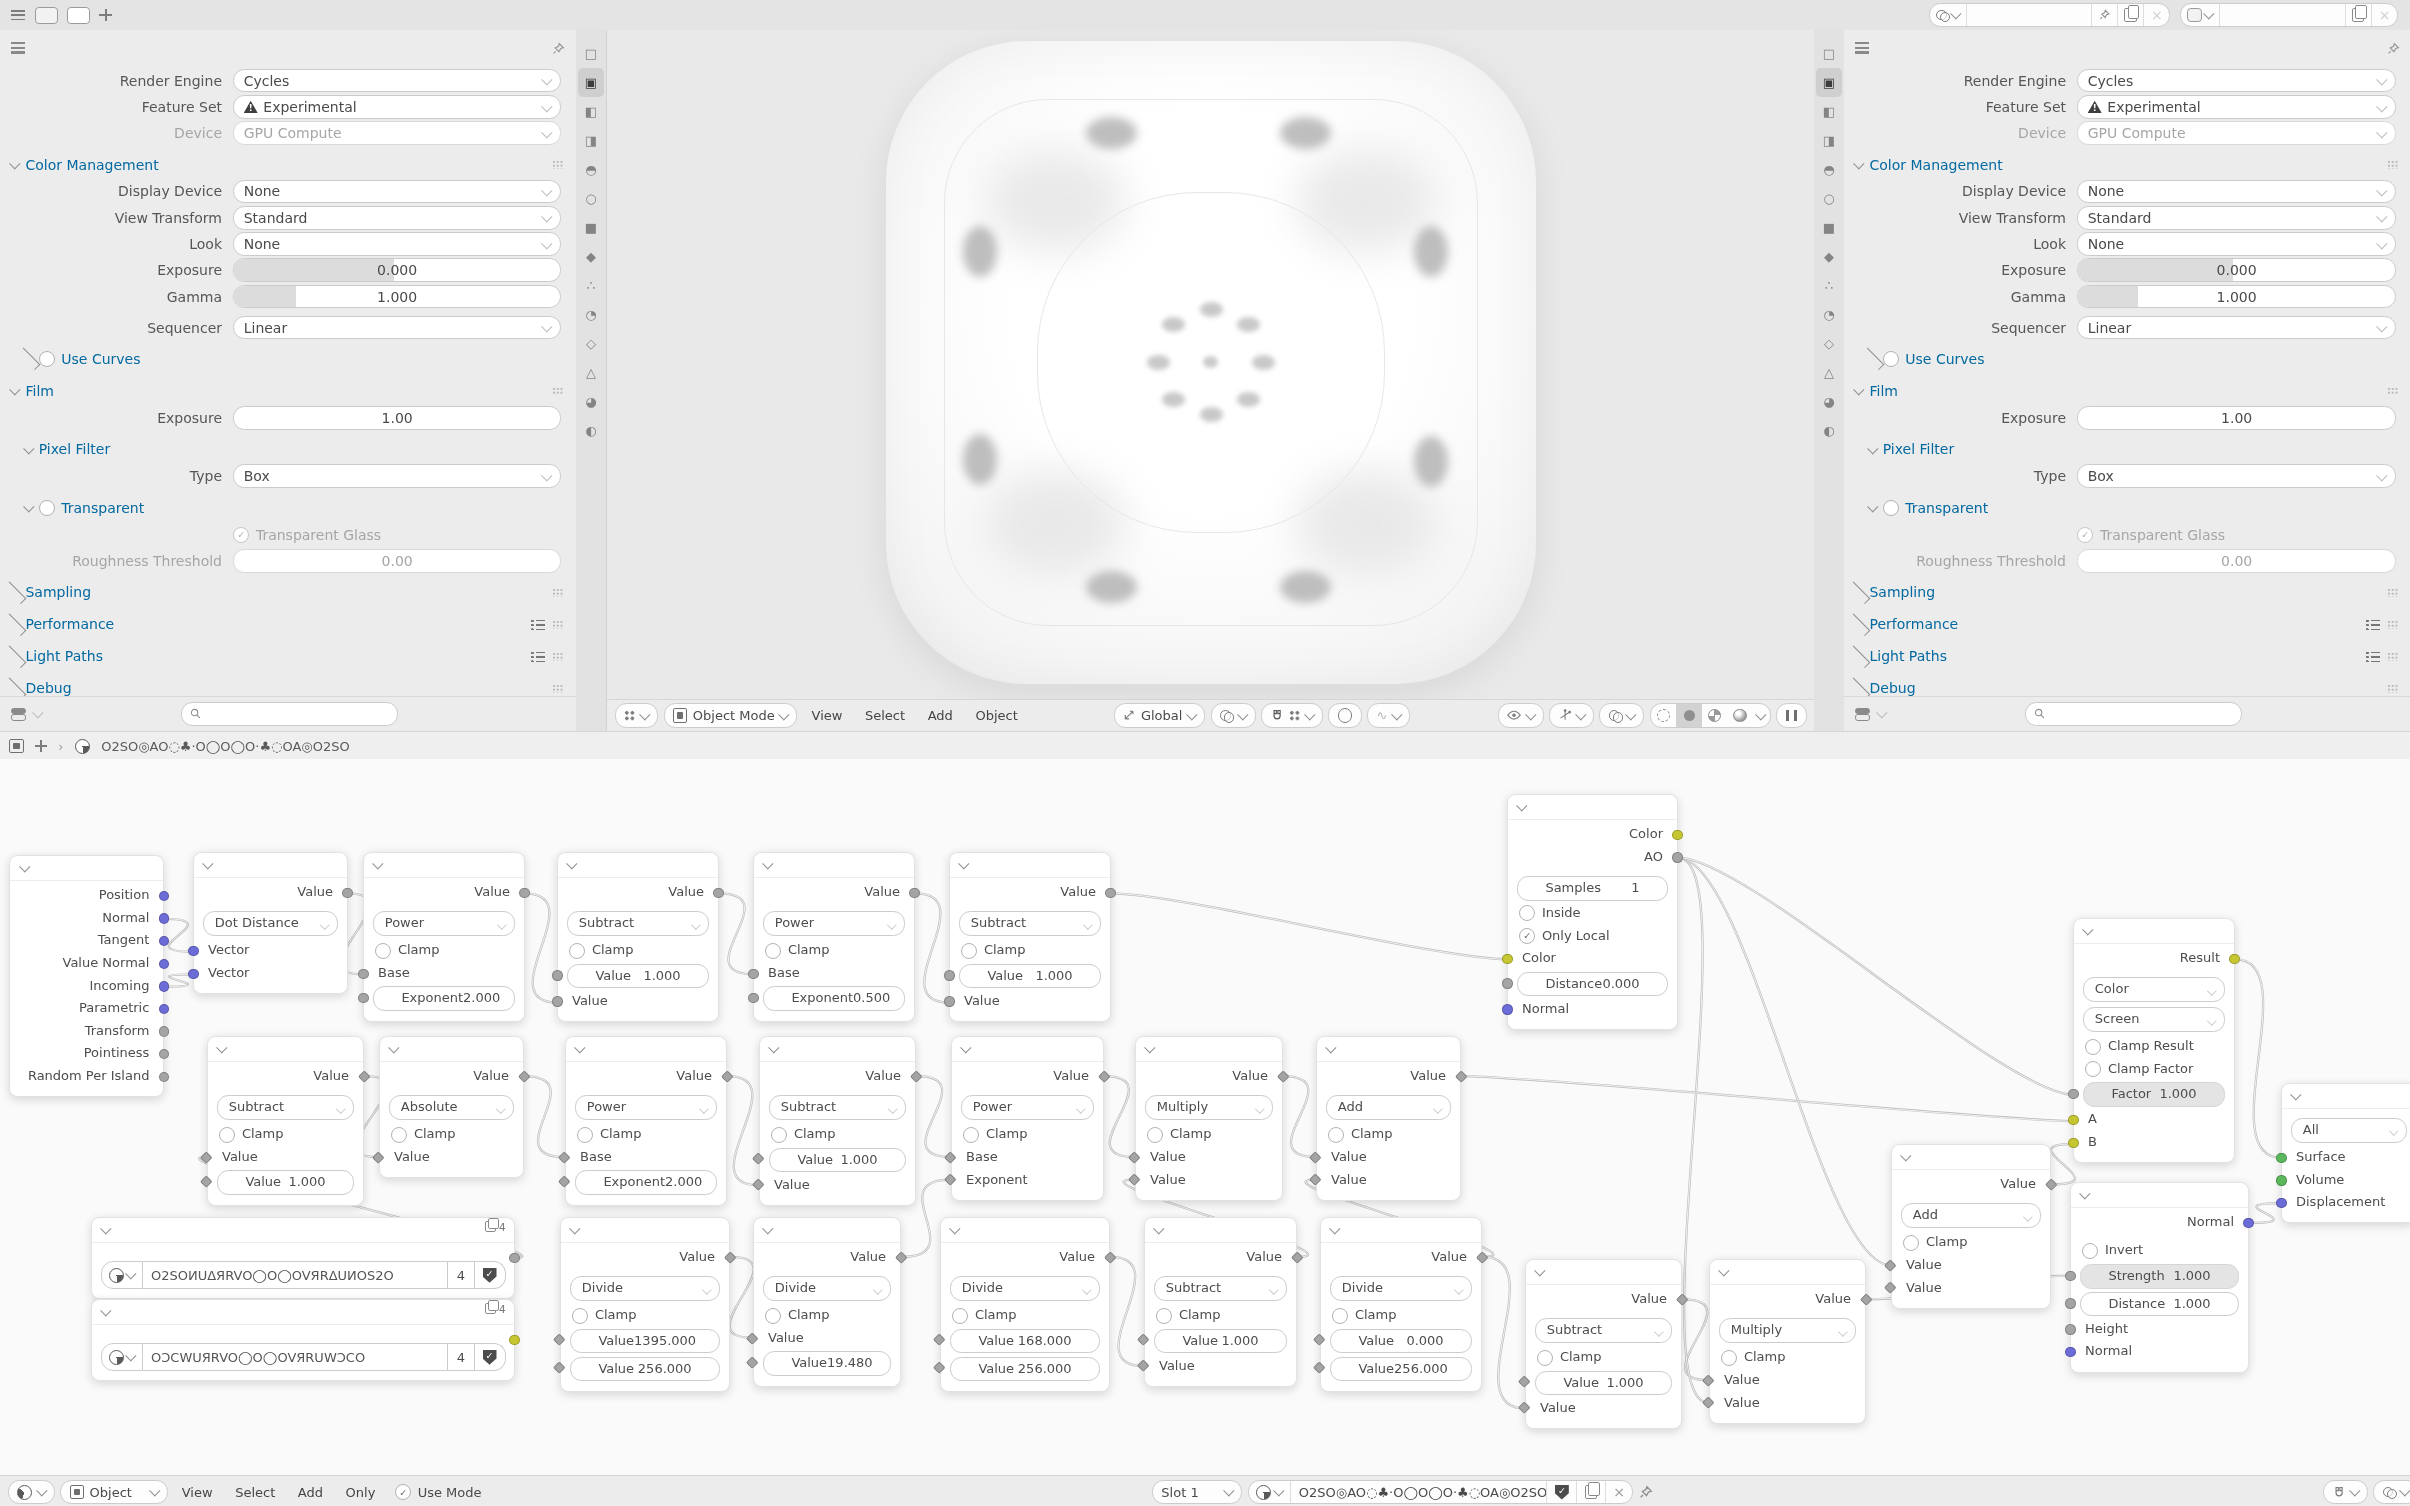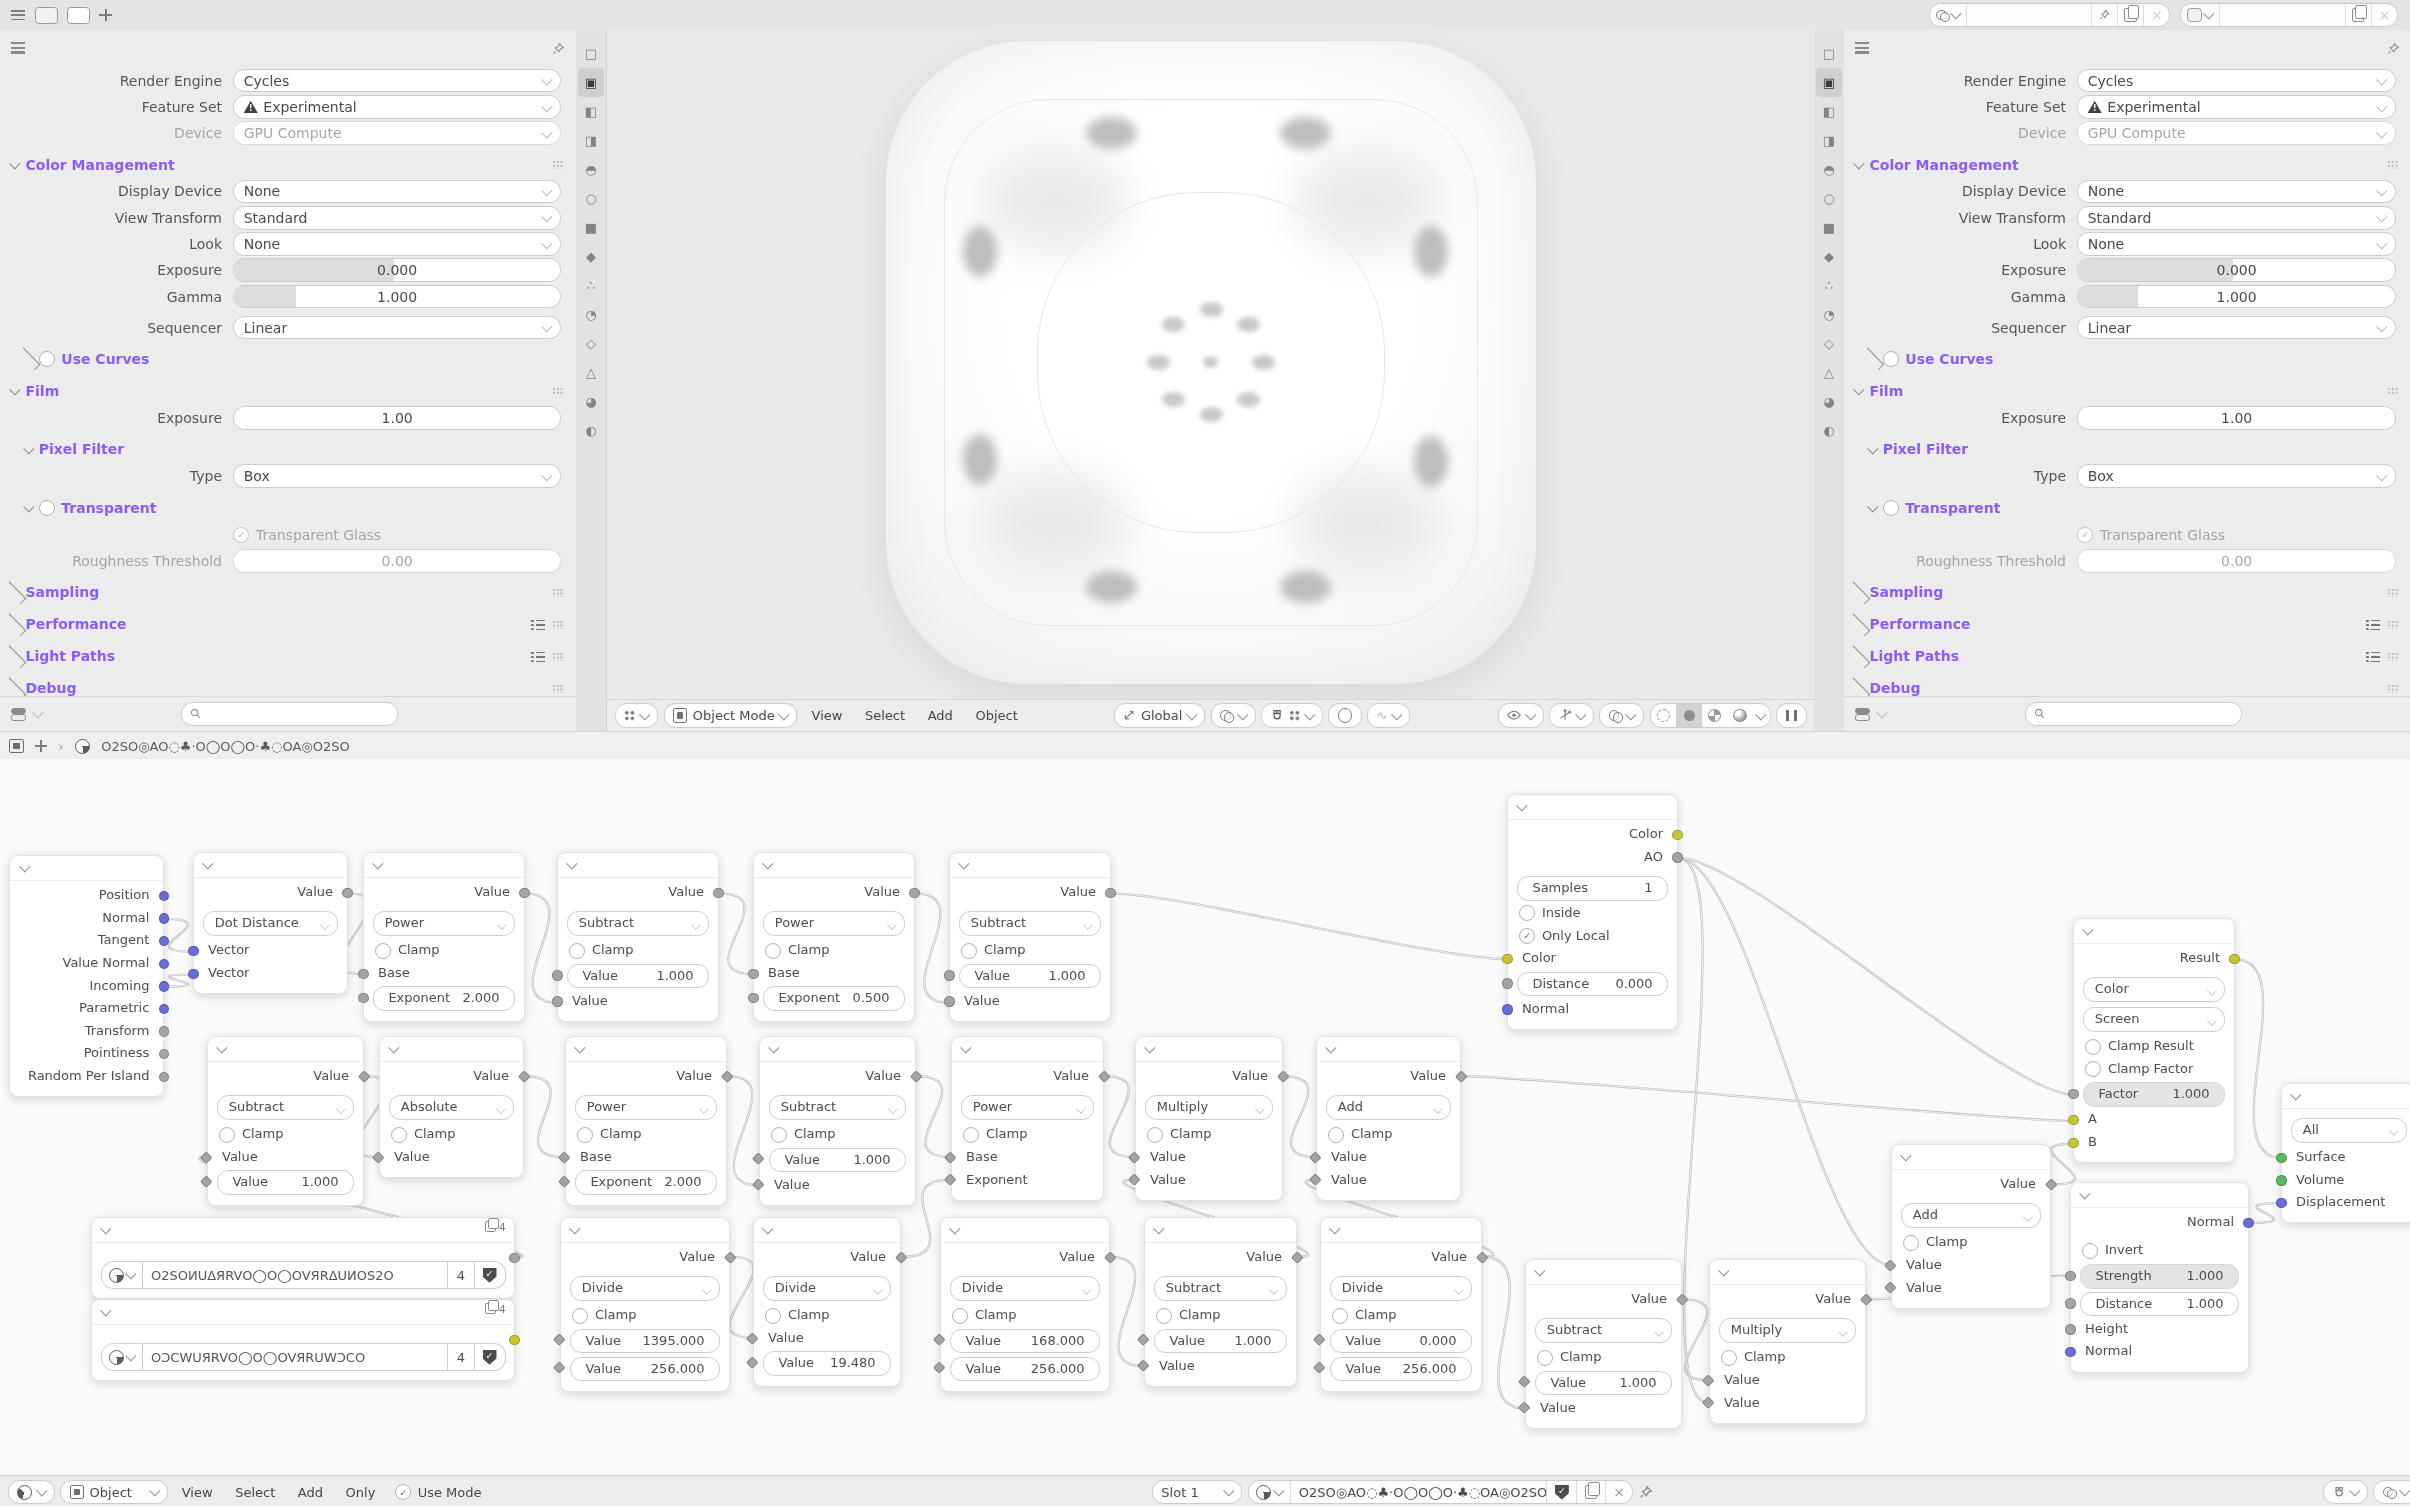--- a/index.html
+++ b/index.html
@@ -72,21 +72,21 @@
   .props{position:relative;height:100%;background:#ececec;font-size:14px;overflow:hidden;}
   .phead{height:36px;display:flex;align-items:center;padding:0 11.3px;}
   .phead .sp{flex:1;}
   .prow{display:flex;align-items:center;height:23.5px;margin:2.8px 15px 2.8px 0;}
   .plabel{width:222px;text-align:right;padding-right:11.3px;flex:none;color:#565656;white-space:nowrap;}
   .pfield{flex:1;height:21.7px;border:0.9px solid #cbcbcb;border-radius:11.3px;background:#fff;display:flex;align-items:center;padding:0 9.4px;gap:5.6px;position:relative;}
   .pfield .ch{position:absolute;right:9.4px;top:7.5px;opacity:.6;}
   .pslider{justify-content:center;overflow:hidden;}
   .pslider .fill{position:absolute;left:0;top:0;bottom:0;background:#dcdcdc;}
   .pslider .val{position:relative;z-index:1;}
-  .psec{display:flex;align-items:center;gap:6.6px;height:24.5px;margin:7.5px 13px 1.9px 11.3px;color:#8b5cf6;font-weight:bold;}
+  .psec{display:flex;align-items:center;gap:6.6px;height:24.5px;margin:7.5px 13px 1.9px 11.3px;color:#0369a1;}
   .psec .sp{flex:1;}
   .dim,.dim .plabel,.dim .pfield{color:#a6a6a6;}
   .dim .pfield{border-color:#d8d8d8;}
   .cb{width:14px;height:14px;border:1.2px solid #b2b2b2;border-radius:50%;background:#fff;display:inline-flex;align-items:center;justify-content:center;flex:none;font-size:9.4px;color:#6a6a6a;}
   .cb.on::after{content:"✓";}
   .cb.dimc{border-color:#c6c6c6;color:#b0b0b0;}
   .pfoot{position:absolute;left:0;right:0;bottom:0;height:34px;border-top:0.9px solid #d8d8d8;display:flex;align-items:center;padding:0 11.3px;gap:7.5px;background:#ececec;}
   .search{width:198px;height:21.7px;border:0.9px solid #cbcbcb;border-radius:11.3px;background:#fff;display:flex;align-items:center;padding:0 8.5px;margin-left:132px;gap:5.6px;}
   
   #vheader{position:absolute;left:0;right:0;bottom:0;height:31px;background:#ececec;border-top:0.9px solid #d6d6d6;display:flex;align-items:center;font-size:13px;gap:5.6px;padding:0 7.5px;z-index:5;}
@@ -116,21 +116,21 @@
   .nbody{padding:3.8px 0 8.5px;}
   .r{position:relative;height:22.6px;line-height:22.6px;white-space:nowrap;}
   .rsp{height:5.6px;}
   .r-out{text-align:right;padding-right:14px;}
   .r-in{padding-left:14px;}
   .r-dd{height:28px;}
   .dd{height:22.6px;line-height:21.7px;margin:1.9px 9.4px;border:0.9px solid #ccc;border-radius:11.3px;padding:0 19px 0 10.4px;position:relative;background:#fff;overflow:hidden;}
   .dd .ch{position:absolute;right:8.5px;top:8.5px;opacity:.55;transform:scale(.85) rotate(45deg);}
   .r-chk{padding-left:11.3px;display:flex;align-items:center;gap:6.6px;}
   .r-fld{height:26px;line-height:26px;}
-  .fld{height:22.6px;line-height:21.7px;margin:1.9px 9.4px;border:0.9px solid #ccc;border-radius:11.3px;display:flex;justify-content:space-between;padding:0 14px;background:#fff;}
+  .fld{height:22.6px;line-height:21.7px;margin:1.9px 9.4px;border:0.9px solid #ccc;border-radius:11.3px;display:flex;justify-content:space-between;padding:0 27px;background:#fff;}
   .fld.dis{background:#e4e4e4;border-color:#d5d5d5;}
   .sock{position:absolute;width:10.4px;height:10.4px;border-radius:50%;border:0.9px solid rgba(0,0,0,.22);box-sizing:border-box;pointer-events:auto;}
   .sock.sd{width:8.5px;height:8.5px;border-radius:1.9px;transform:rotate(45deg);}
   .sock.sL{left:-5.6px;top:6.6px;}
   .sock.sR{right:-5.6px;top:6.6px;}
   .routsock{height:13px;}
   .r-sel{height:28px;margin:1.9px 8.5px 0;display:flex;}
   .selicon{width:40px;border:0.9px solid #ccc;border-radius:12.2px 0 0 12.2px;display:flex;align-items:center;justify-content:center;gap:2.8px;background:#fff;}
   .selname{flex:1;border:0.9px solid #ccc;border-left:none;display:flex;align-items:center;padding:0 8.5px;background:#fff;overflow:hidden;white-space:nowrap;color:#555;}
   .selcount{width:25.4px;border:0.9px solid #ccc;border-left:none;display:flex;align-items:center;justify-content:center;background:#fff;}

